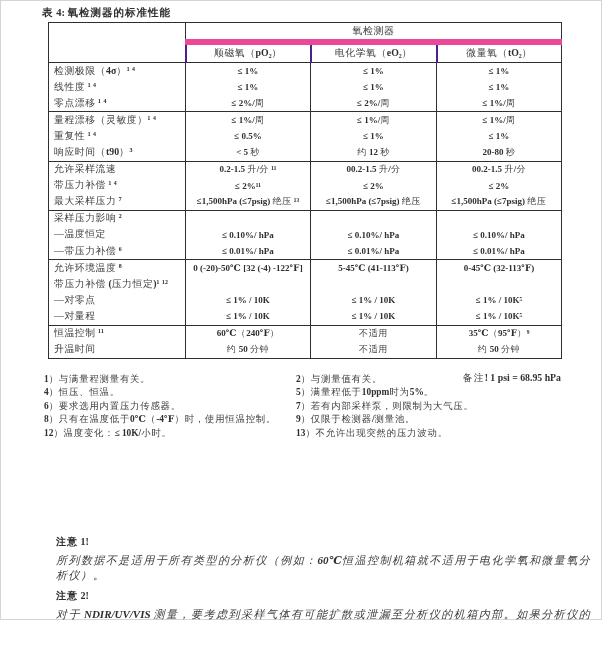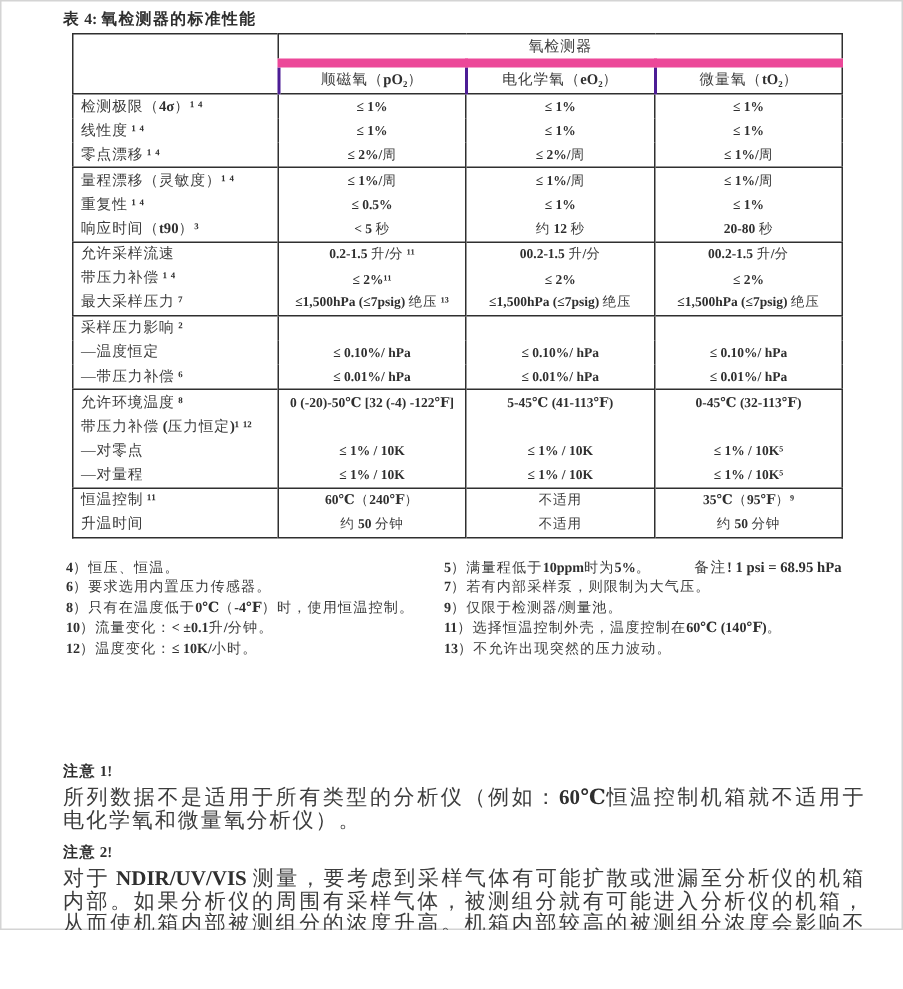--- a/index.html
+++ b/index.html
@@ -30,26 +30,26 @@
   .spec tr.group-start td{border-top:1.2px solid #2f2f2f;}
 
   .remark{position:absolute;left:48px;top:372px;width:513px;text-align:right;font-size:9.8px;}
 
   .footnotes{position:absolute;left:44px;top:373px;width:530px;}
   .fn-row{display:flex;}
   .fn-item{font-size:9.4px;line-height:13.4px;white-space:nowrap;flex:1 1 auto;}
   .fn-item .cjk{letter-spacing:0.8px;}
   .fn-left{flex:0 0 252px;}
 
-  .note{position:absolute;left:42px;width:535px;}
+  .note{position:absolute;left:56px;width:535px;margin-top:28px;}
   .note-1{top:507px;}
   .note-2{top:561px;}
   .note-title{font-size:10px;font-weight:bold;color:#2f2f2f;margin-bottom:4px;}
   .note-title .cjk{letter-spacing:1px;}
-  .note-body{font-size:14px;line-height:15px;text-align:justify;}
+  .note-body{font-size:11px;line-height:15px;text-align:justify;font-style:italic;}
   .note-body .cjk{letter-spacing:1.3px;}
 </style>
 </head>
 <body>
 
 <div class="page">
 
   <div class="doc-title"><span class="cjk">表</span><span class="lat"> 4:  </span><span class="cjk">氧检测器的标准性能</span></div>
 
   <table class="spec">
@@ -179,34 +179,34 @@
           <td class="val"><span class="cjk">不适用</span></td>
           <td class="val"><span class="cjk">约</span><span class="lat"> 50 </span><span class="cjk">分钟</span></td>
         </tr>
       </tbody>
   </table>
 
   <div class="remark"><span class="cjk">备注</span><span class="lat">! 1 psi = 68.95 hPa</span></div>
 
   <div class="footnotes">
       <div class="fn-row">
+        <div class="fn-item fn-left"><span class="lat">1</span><span class="cjk">）与满量程测量有关。</span></div>
+        <div class="fn-item"><span class="lat">2</span><span class="cjk">）与测量值有关。</span></div>
+      </div>
+      <div class="fn-row">
         <div class="fn-item fn-left"><span class="lat">4</span><span class="cjk">）恒压、恒温。</span></div>
         <div class="fn-item"><span class="lat">5</span><span class="cjk">）满量程低于</span><span class="lat">10ppm</span><span class="cjk">时为</span><span class="lat">5%</span><span class="cjk">。</span></div>
       </div>
       <div class="fn-row">
         <div class="fn-item fn-left"><span class="lat">6</span><span class="cjk">）要求选用内置压力传感器。</span></div>
         <div class="fn-item"><span class="lat">7</span><span class="cjk">）若有内部采样泵，则限制为大气压。</span></div>
       </div>
       <div class="fn-row">
         <div class="fn-item fn-left"><span class="lat">8</span><span class="cjk">）只有在温度低于</span><span class="lat">0℃</span><span class="cjk">（</span><span class="lat">-4℉</span><span class="cjk">）时，使用恒温控制。</span></div>
         <div class="fn-item"><span class="lat">9</span><span class="cjk">）仅限于检测器</span><span class="lat">/</span><span class="cjk">测量池。</span></div>
-      </div>
-      <div class="fn-row">
-        <div class="fn-item fn-left"><span class="lat">10</span><span class="cjk">）流量变化：</span><span class="lat">&lt; ±0.1</span><span class="cjk">升</span><span class="lat">/</span><span class="cjk">分钟。</span></div>
-        <div class="fn-item"><span class="lat">11</span><span class="cjk">）选择恒温控制外壳，温度控制在</span><span class="lat">60℃ (140℉)</span><span class="cjk">。</span></div>
       </div>
       <div class="fn-row">
         <div class="fn-item fn-left"><span class="lat">12</span><span class="cjk">）温度变化：</span><span class="lat">≤ 10K/</span><span class="cjk">小时。</span></div>
         <div class="fn-item"><span class="lat">13</span><span class="cjk">）不允许出现突然的压力波动。</span></div>
       </div>
     </div>
 
   <section class="note note-1">
     <div class="note-title"><span class="cjk">注意</span><span class="lat"> 1!</span></div>
     <div class="note-body"><span class="cjk">所列数据不是适用于所有类型的分析仪（例如：</span><span class="lat">60℃</span><span class="cjk">恒温控制机箱就不适用于电化学氧和微量氧分析仪）。</span></div>

